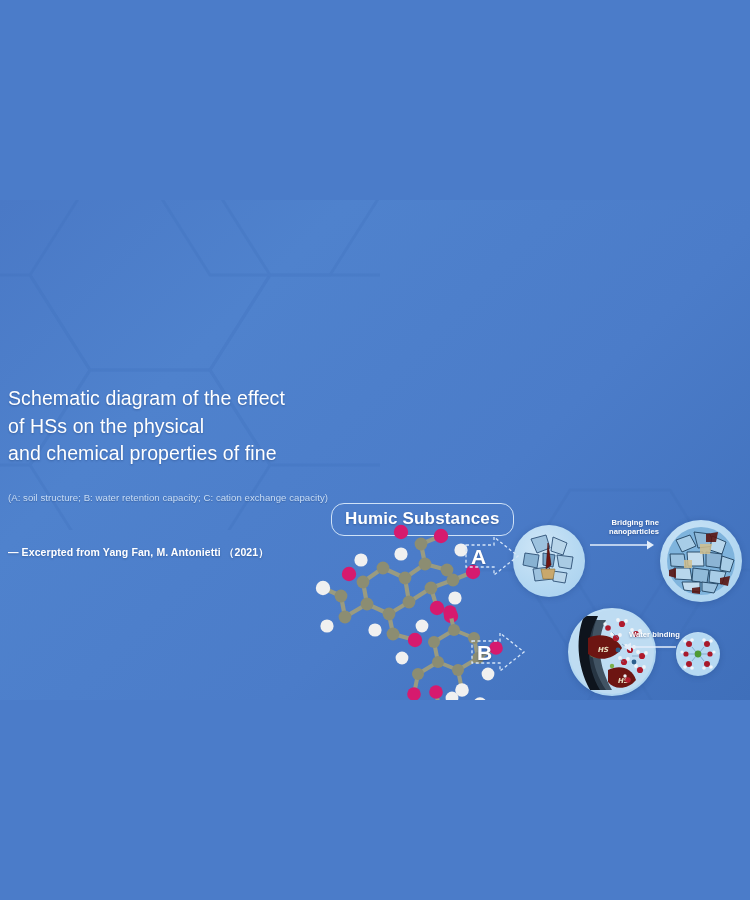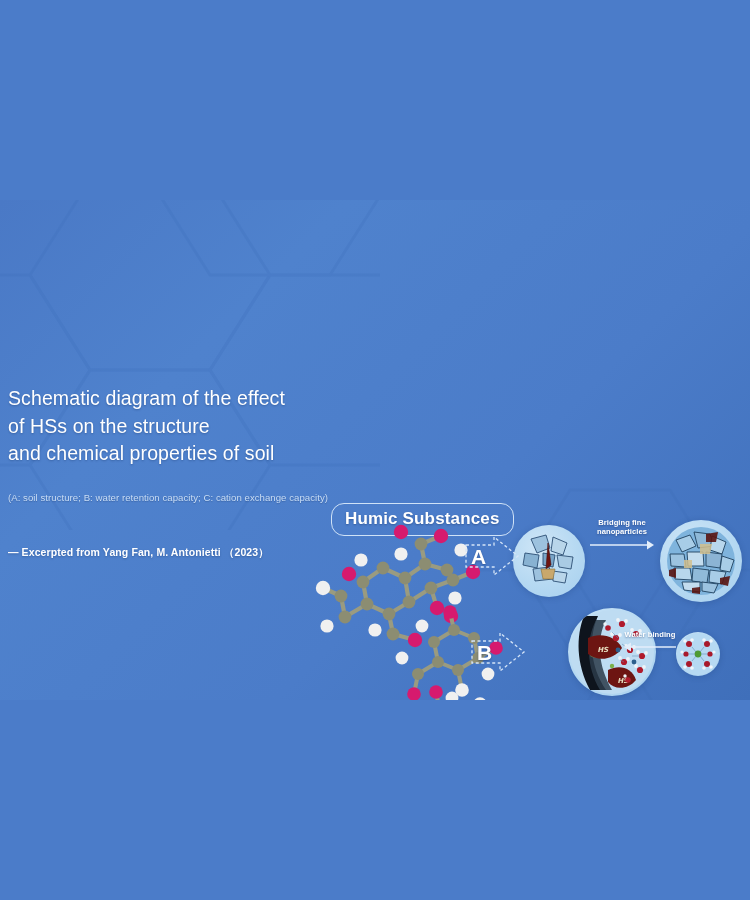--- a/index.html
+++ b/index.html
@@ -158,21 +158,21 @@
 
   
   .flow {
     position: absolute;
   }
   .flow .cap {
     color: #ffffff;
     font-size: 7.6px;
     font-weight: bold;
     line-height: 1.22;
-    text-align: center;
+    text-align: right;
     letter-spacing: 0.05px;
     text-shadow: 0 1px 2px rgba(20,45,95,0.45);
     white-space: pre-line;
   }
   #flow-a { left: 585px; top: 318px; width: 74px; }
   #flow-b { left: 620px; top: 430px; width: 60px; }
 
   .arrowline { display: block; margin: 2px auto 0 auto; }
 </style>
 </head>
@@ -199,25 +199,25 @@
       <g fill="none" stroke="#3a69b2" stroke-width="3">
         <polygon points="90,10 190,10 240,90 190,170 90,170 40,90"></polygon>
         <polygon points="190,90 290,90 340,170 290,250 190,250 140,170"></polygon>
         <polygon points="-10,90 90,90 140,170 90,250 -10,250 -60,170"></polygon>
       </g>
     </svg>
 
     <div id="textblock">
       <div id="title">
         <div>Schematic diagram of the effect</div>
-        <div>of HSs on the structure</div>
-        <div>and chemical properties of soil</div>
+        <div>of HSs on the physical</div>
+        <div>and chemical properties of fine</div>
       </div>
       <p id="subtitle">(A: soil structure; B: water retention capacity; C: cation exchange capacity)</p>
-      <p id="citation">— Excerpted from Yang Fan, M. Antonietti （2023）</p>
+      <p id="citation">— Excerpted from Yang Fan, M. Antonietti （2021）</p>
     </div>
 
     <div id="hs-pill">Humic Substances</div>
 
     <svg class="molecule" id="mol-top" viewBox="0 0 180 135">
       <g stroke="#9a9b80" stroke-width="4.2" stroke-linecap="round">
         <path d="M40 95 L62 82 M62 82 L84 92 M84 92 L104 80 M104 80 L126 66 M126 66 L148 58
                  M62 82 L58 60 M58 60 L78 46 M78 46 L100 56 M100 56 L104 80
                  M100 56 L120 42 M120 42 L142 48 M142 48 L148 58
                  M120 42 L116 22 M116 22 L136 14

